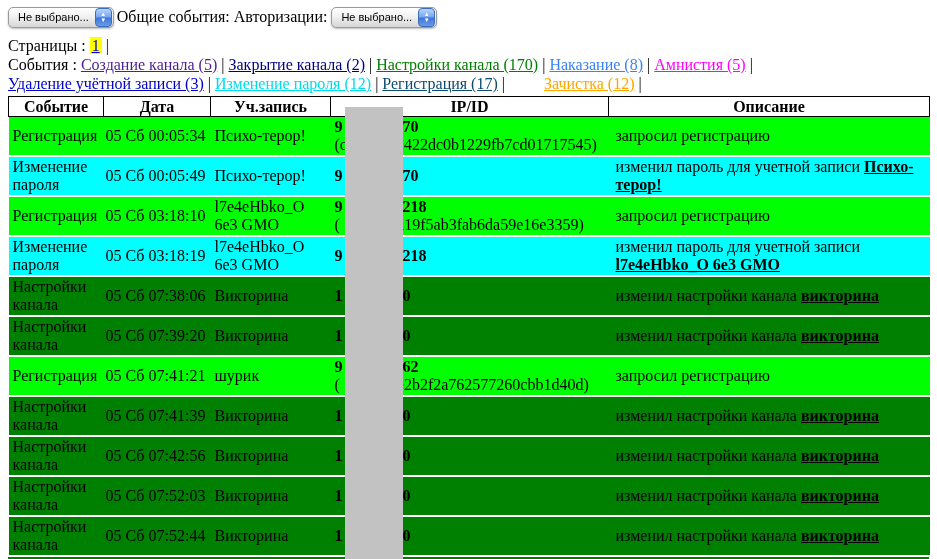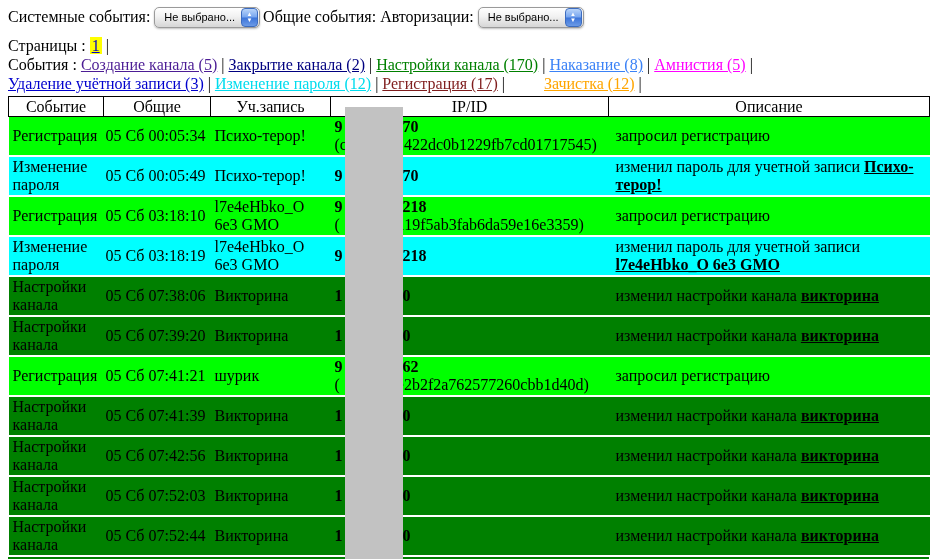--- a/index.html
+++ b/index.html
@@ -31,21 +31,21 @@
   .pages-line { margin-top: 6px; line-height: 19px; }
   .page-link { color: #0000cc; text-decoration: underline; background: #ffff00; padding: 0 2px; cursor: pointer; }
   .events-line { line-height: 19px; }
   .event-link { text-decoration: underline; cursor: pointer; }
   .sep { color: #000; }
 
   
   table { border-collapse: collapse; table-layout: fixed; width: 921px; margin-top: 3px; }
   col.c-event { width: 95px; } col.c-date { width: 107px; } col.c-acc { width: 120px; }
   col.c-ip { width: 278px; } col.c-desc { width: 321px; }
-  th { border: 1px solid #000; background: #fff; font-weight: normal; font-size: 16px;
+  th { border: 1px solid #000; background: #fff; font-weight: bold; font-size: 16px;
        height: 20px; padding: 0 2px; text-align: center; }
   td { padding: 1px 4px; vertical-align: middle; line-height: 18px; font-size: 16px;
        border-bottom: 2px solid #fff; overflow: hidden; }
   td.date { white-space: nowrap; padding-left: 2px; }
   td.ip { font-weight: bold; }
   .hash-line { font-weight: normal; }
   .gap1 { display: inline-block; width: 60px; }
   .gap2 { display: inline-block; width: 57px; }
   td.desc { padding-left: 7px; }
   .desc-link { color: #000; font-weight: bold; text-decoration: underline; cursor: pointer; }
@@ -54,21 +54,20 @@
 
   
   .redaction { position: absolute; left: 345px; top: 107px; width: 58px; height: 452px; z-index: 10; }
 </style>
 </head>
 <body>
 
 <div id="page">
 
   <div class="filter-bar">
-    <span class="filter-label">Системные события:</span>
     <span class="aqua-select">
       <span class="value">Не выбрано...</span>
       <span class="stepper">
         <span>▲</span>
         <span>▼</span>
       </span>
     </span>
     <span class="filter-label">Общие события:</span>
     <span class="filter-label">Авторизации:</span>
     <span class="aqua-select">
@@ -96,38 +95,38 @@
     <span class="sep">|</span>
     <a class="event-link" style="color: #3b82f6; text-decoration: underline;">Наказание (8)</a>
     <span class="sep">|</span>
     <a class="event-link" style="color: rgb(255, 0, 255);">Амнистия (5)</a>
     <span class="sep">|</span>
     <br>
     <a class="event-link" style="color: rgb(0, 0, 205);">Удаление учётной записи (3)</a>
     <span class="sep">|</span>
     <a class="event-link" style="color: rgb(0, 220, 238); text-align: center;">Изменение пароля (12)</a>
     <span class="sep">|</span>
-    <a class="event-link" style="color: #7f1d1d; margin-top: 12px;">Регистрация (17)</a>
+    <a class="event-link" style="color: #0c4a6e; margin-top: 12px;">Регистрация (17)</a>
     <span class="sep">|</span>
     <a class="event-link" style="color: rgb(255, 165, 0); margin-left: 35px;">Зачистка (12)</a>
     <span class="sep">|</span>
   </div>
 
   <table>
     <colgroup>
         <col class="c-event">
         <col class="c-date">
         <col class="c-acc">
         <col class="c-ip">
         <col class="c-desc">
       </colgroup>
     <thead>
       <tr>
         <th>Событие</th>
-        <th>Общие</th>
+        <th>Дата</th>
         <th>Уч.запись</th>
         <th>IP/ID</th>
         <th>Описание</th>
       </tr>
     </thead>
     <tbody id="rows">
     <tr style="background-color: rgb(0, 255, 0);">
       <td class="event">Регистрация</td>
       <td class="date">05 Сб 00:05:34</td>
       <td class="account">Психо-терор!</td>

